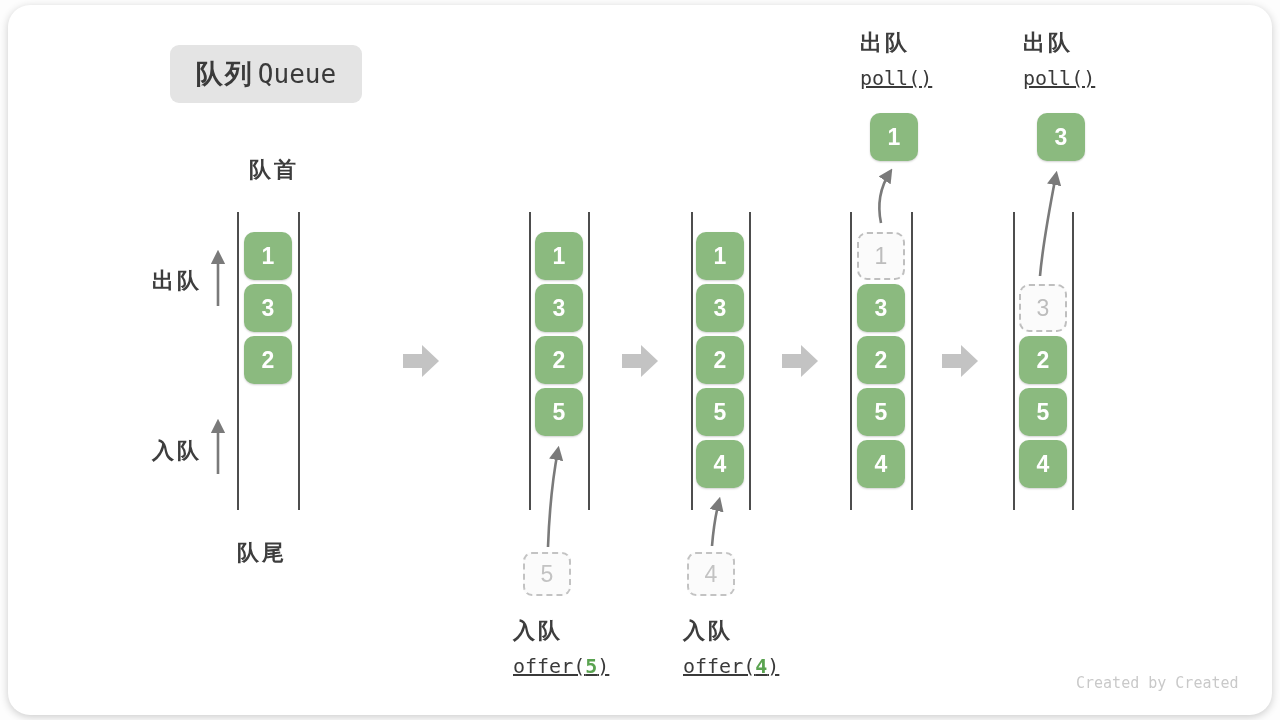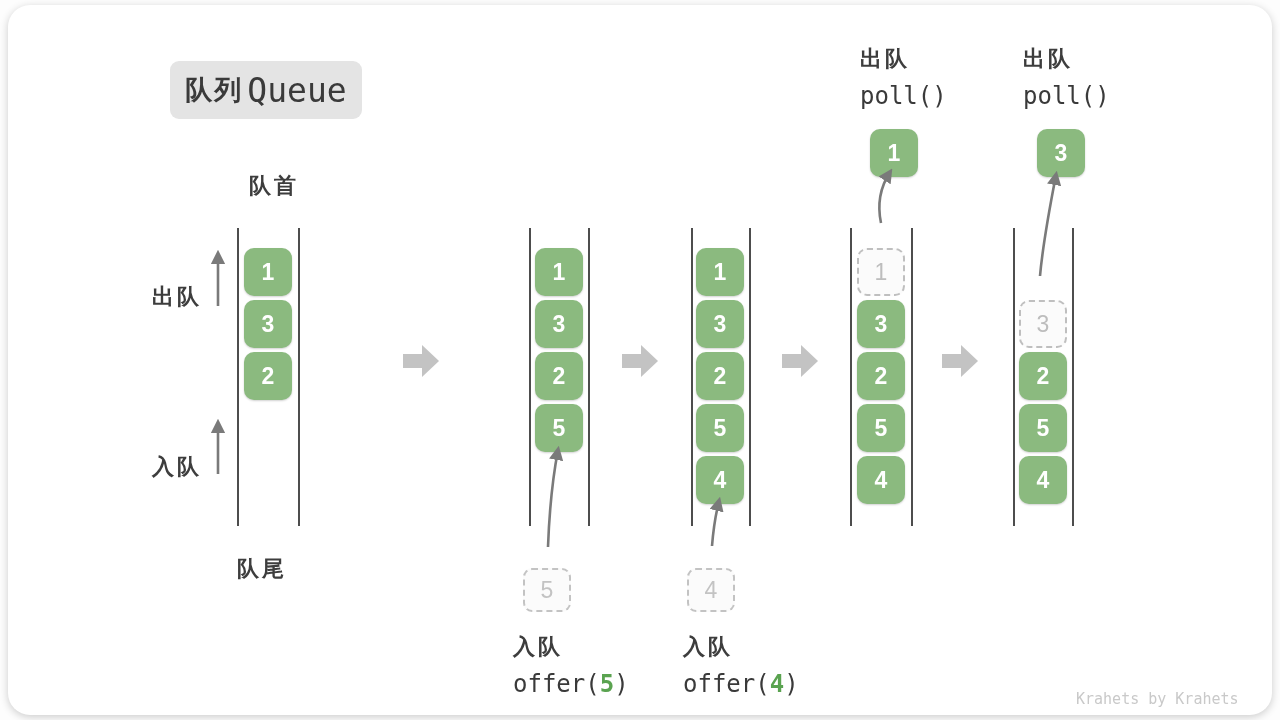--- a/index.html
+++ b/index.html
@@ -4,30 +4,30 @@
 <style>
   * { box-sizing: border-box; }
   html, body { margin: 0; padding: 0; background: #ffffff; }
   body { font-family: "Liberation Sans", sans-serif; }
   .canvas { position: relative; width: 1280px; height: 720px; overflow: hidden; background: #fdfdfd; }
   .panel {
     position: absolute; left: 8px; top: 5px; width: 1264px; height: 710px;
     background: #ffffff; border-radius: 22px;
     box-shadow: 0 2px 9px rgba(0,0,0,0.20);
   }
-  .abs { position: absolute; margin-top: 16px; }
+  .abs { position: absolute; }
 
   
   .title-badge {
     left: 170px; top: 45px; width: 192px; height: 58px;
     background: #e4e4e4; border-radius: 9px;
     display: flex; align-items: center; justify-content: center; gap: 4px;
   }
   .title-zh { font-size: 27px; font-weight: bold; color: #3a3a3a; letter-spacing: 2px; }
-  .title-en { font-family: "DejaVu Sans Mono", monospace; font-size: 33px; color: #3a3a3a; }
+  .title-en { font-family: "DejaVu Sans Mono", monospace; font-size: 26px; color: #3a3a3a; }
 
   
   .zh { font-weight: bold; color: #3d3d3d; font-size: 22px; letter-spacing: 3px; white-space: nowrap; }
 
   
   .vline { width: 2px; background: #4d4d4d; height: 298px; top: 212px; }
 
   
   .cell {
     width: 48px; height: 48px; border-radius: 10px;
@@ -44,21 +44,21 @@
     width: 48px; height: 44px; border-radius: 9px;
     background: #fbfbfb; border: 2px dashed #c3c3c3;
     color: #c3c3c3; font-size: 23px;
     display: flex; align-items: center; justify-content: center;
   }
 
   
   .op { display: flex; flex-direction: column; gap: 8px; }
   .op .code {
     font-family: "DejaVu Sans Mono", monospace;
-    font-size: 24px; color: #3a3a3a; white-space: nowrap;
+    font-size: 20px; color: #3a3a3a; white-space: nowrap; text-decoration: underline;
   }
   .op .arg { color: #5aa350; font-weight: bold; }
 
   .watermark {
     left: 1076px; top: 674px;
     font-family: "DejaVu Sans Mono", monospace;
     font-size: 15px; color: #c9c9c9; white-space: nowrap;
   }
 
   svg.overlay { position: absolute; left: 0; top: 0; pointer-events: none; }
@@ -158,14 +158,14 @@
 
     <path d="M 881 223 C 877 204 881 186 890 172" stroke="#7a7a7a" stroke-width="2.6" fill="none" marker-end="url(#ah)"></path>
     <path d="M 1040 276 C 1043 242 1050 206 1056 175" stroke="#7a7a7a" stroke-width="2.6" fill="none" marker-end="url(#ah)"></path>
 
     <polygon points="0,9 19,9 19,0 36,16 19,32 19,23 0,23" transform="translate(403,345)" fill="#c3c3c3"></polygon>
     <polygon points="0,9 19,9 19,0 36,16 19,32 19,23 0,23" transform="translate(622,345)" fill="#c3c3c3"></polygon>
     <polygon points="0,9 19,9 19,0 36,16 19,32 19,23 0,23" transform="translate(782,345)" fill="#c3c3c3"></polygon>
     <polygon points="0,9 19,9 19,0 36,16 19,32 19,23 0,23" transform="translate(942,345)" fill="#c3c3c3"></polygon>
   </svg>
 
-  <div class="abs watermark">Krahets by Krahets</div>
+  <div class="abs watermark">Created by Created</div>
 </div>
 
 </body></html>

